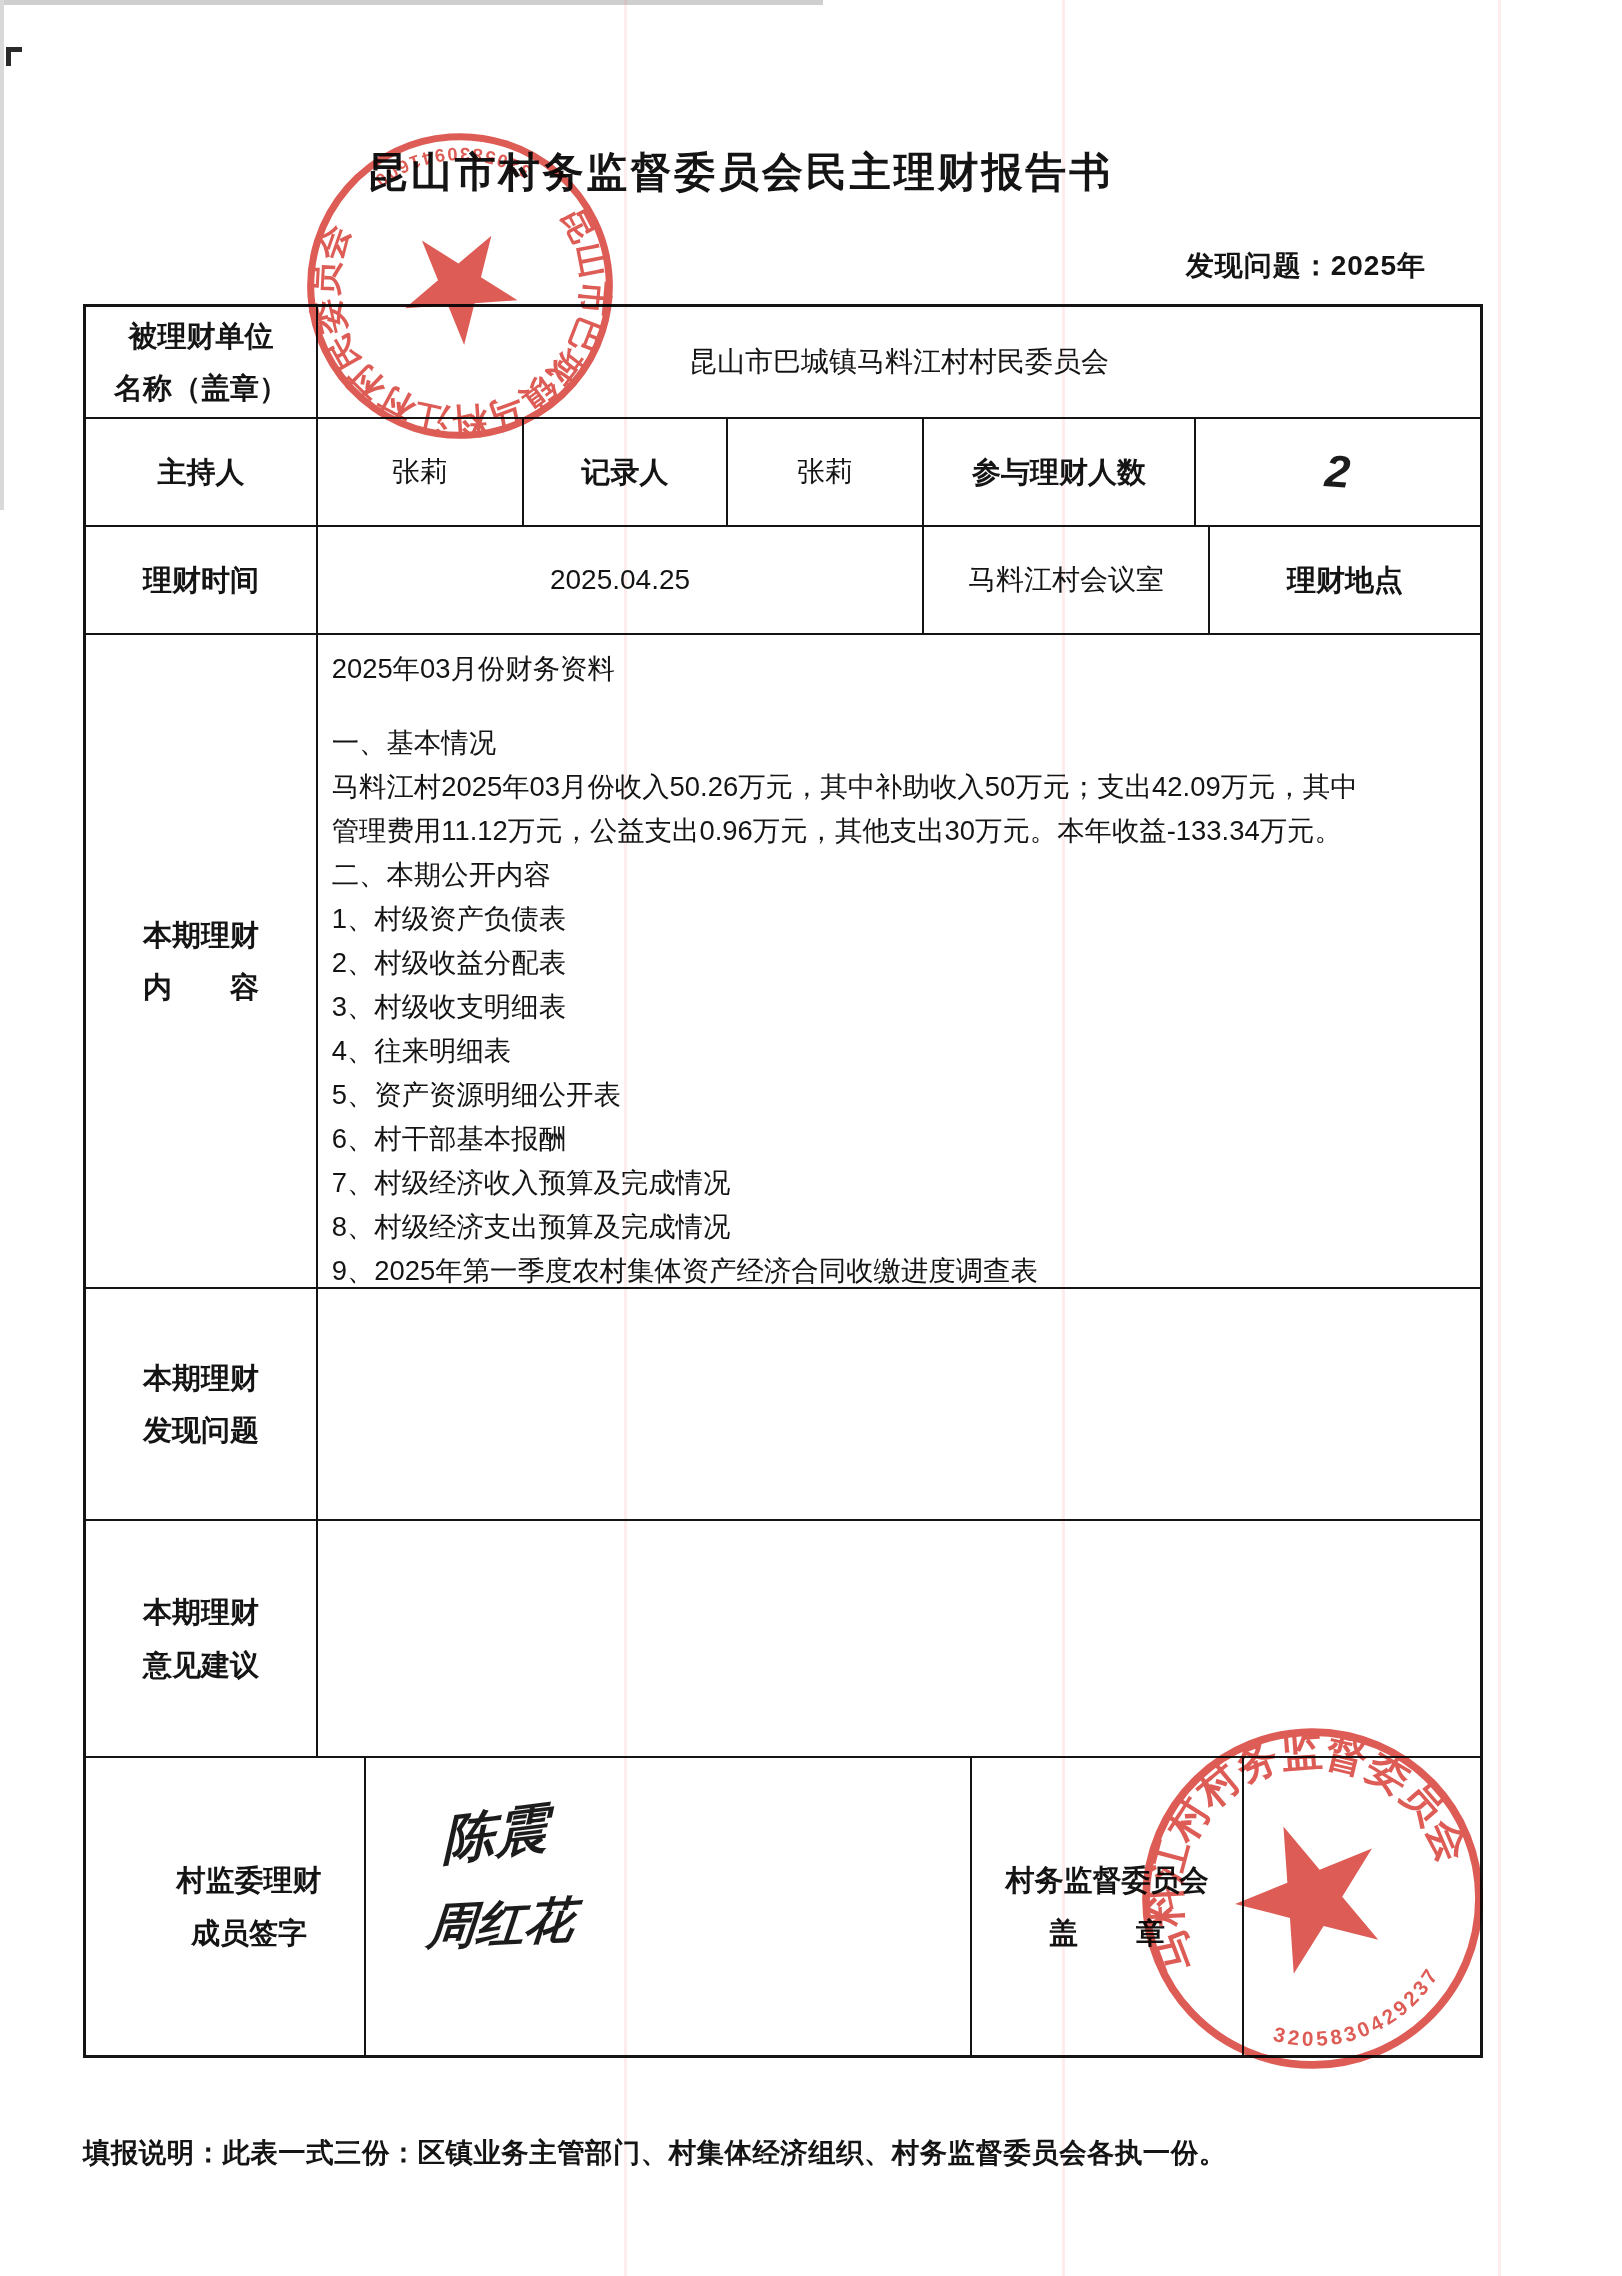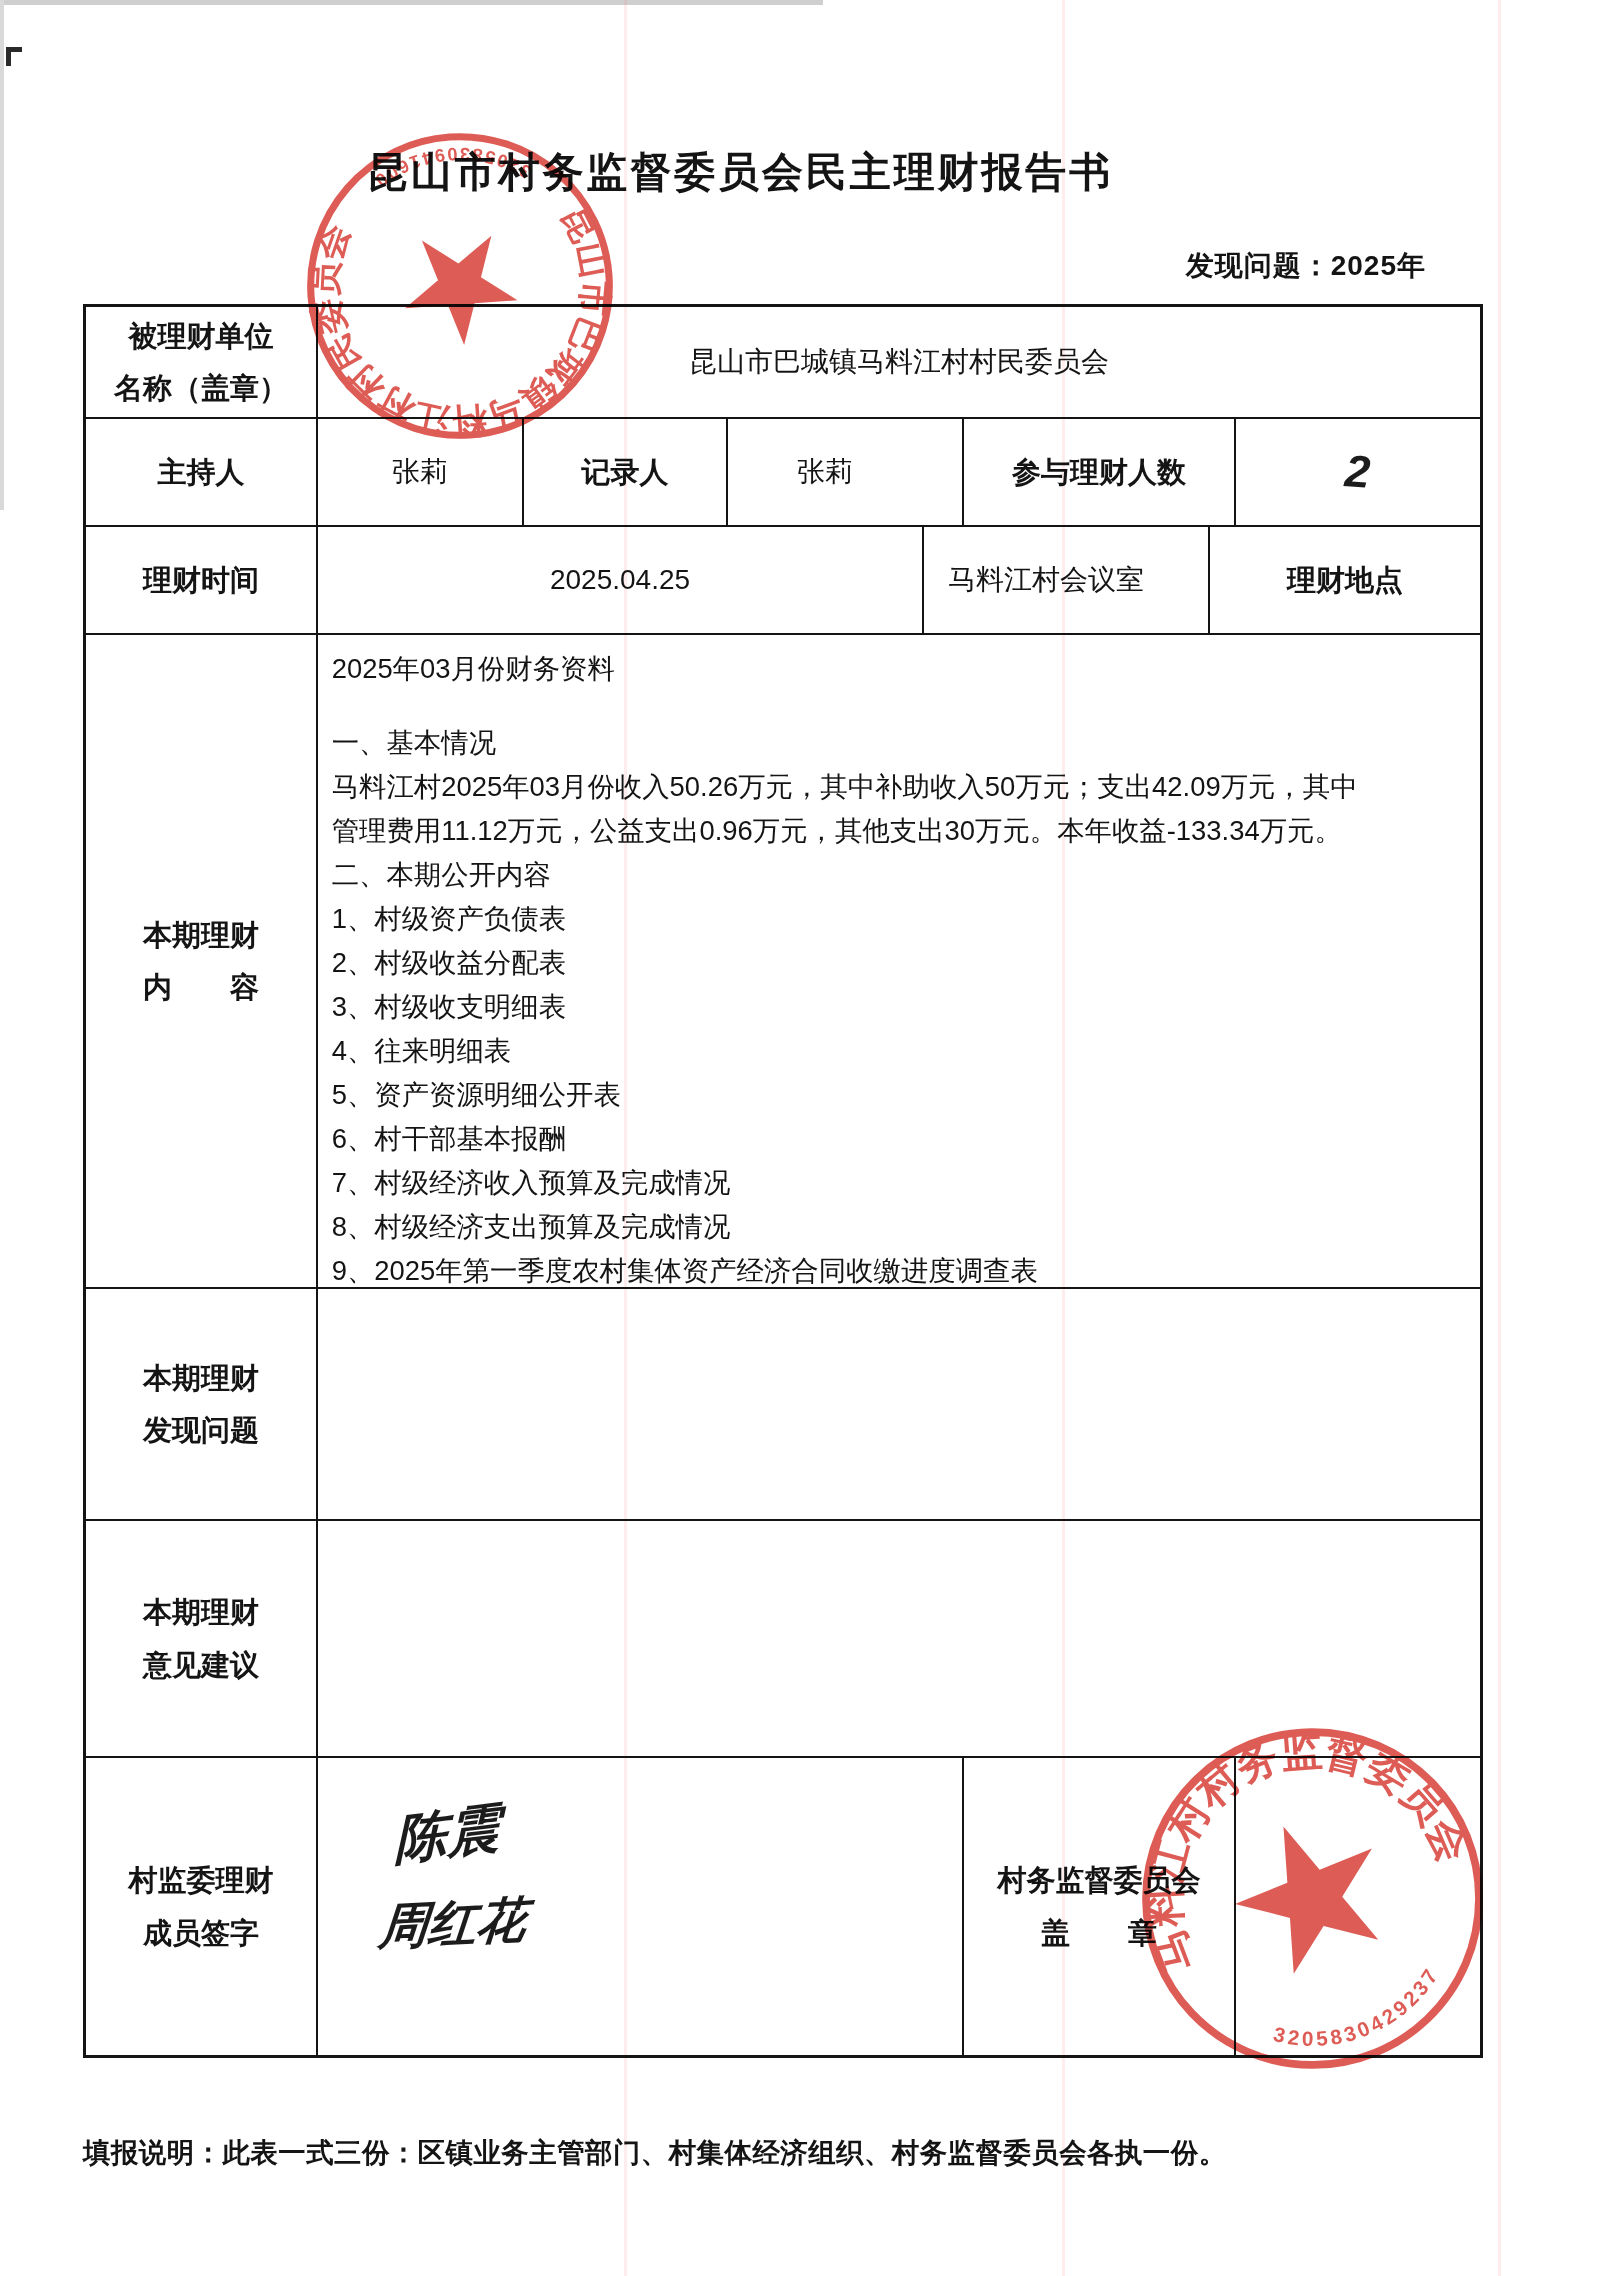--- a/index.html
+++ b/index.html
@@ -45,26 +45,26 @@
   }
   .tcell:first-child{border-left:none;}
   .lbl{font-weight:700;font-size:29px;line-height:1.8;white-space:pre-line;}
   .val{font-size:28px;}
   .r1{height:110px;}
   .r2{height:108px;}
   .r3{height:108px;}
   .r4{height:654px;}
   .r5{height:232px;}
   .r6{height:237px;}
-  .r7{height:294px;flex:1;}
+  .r7{height:294px;flex:1;padding-left:48px;}
   .w-label{width:230px;flex:0 0 230px;}
   .w-210{width:206px;flex:0 0 206px;}
   .w-208{width:204px;flex:0 0 204px;}
   .w-200{width:196px;flex:0 0 196px;}
-  .w-277{width:272px;flex:0 0 272px;margin-left:40px;}
+  .w-277{width:272px;flex:0 0 272px;}
   .grow{flex:1;}
 
   .content-cell{
     align-items:flex-start;justify-content:flex-start;
     text-align:left;padding:13.7px 9.8px 7.8px 13.7px;
     flex-direction:column;
   }
   .content-heading{font-size:27.4px;line-height:39px;margin-bottom:33px;}
   .content-line{font-size:27.4px;line-height:44px;white-space:nowrap;}
 

